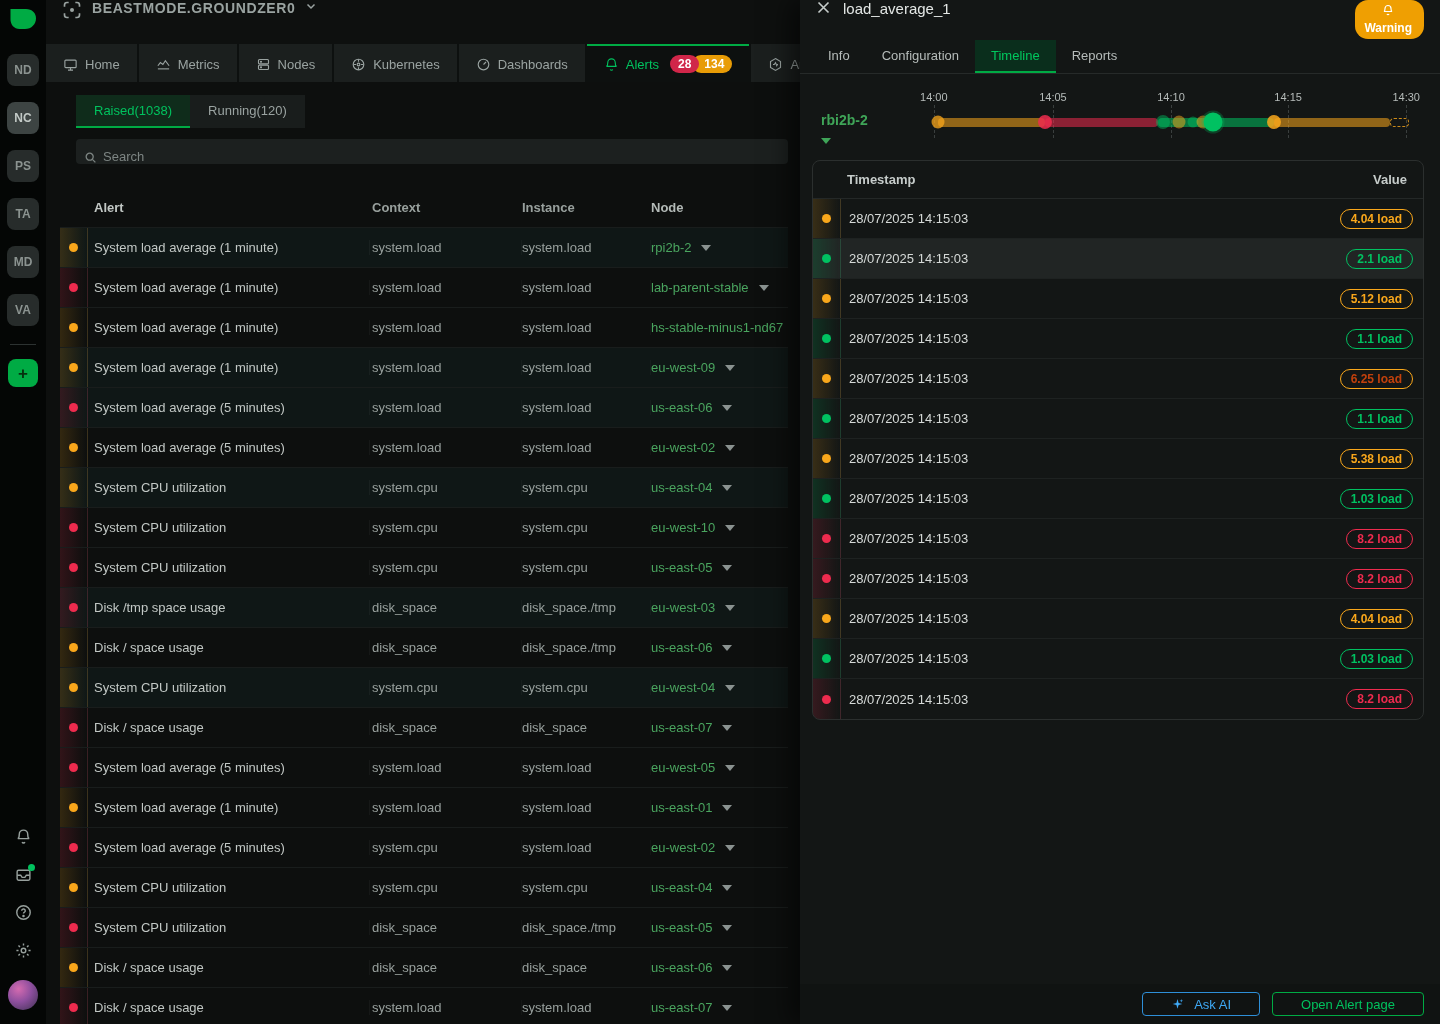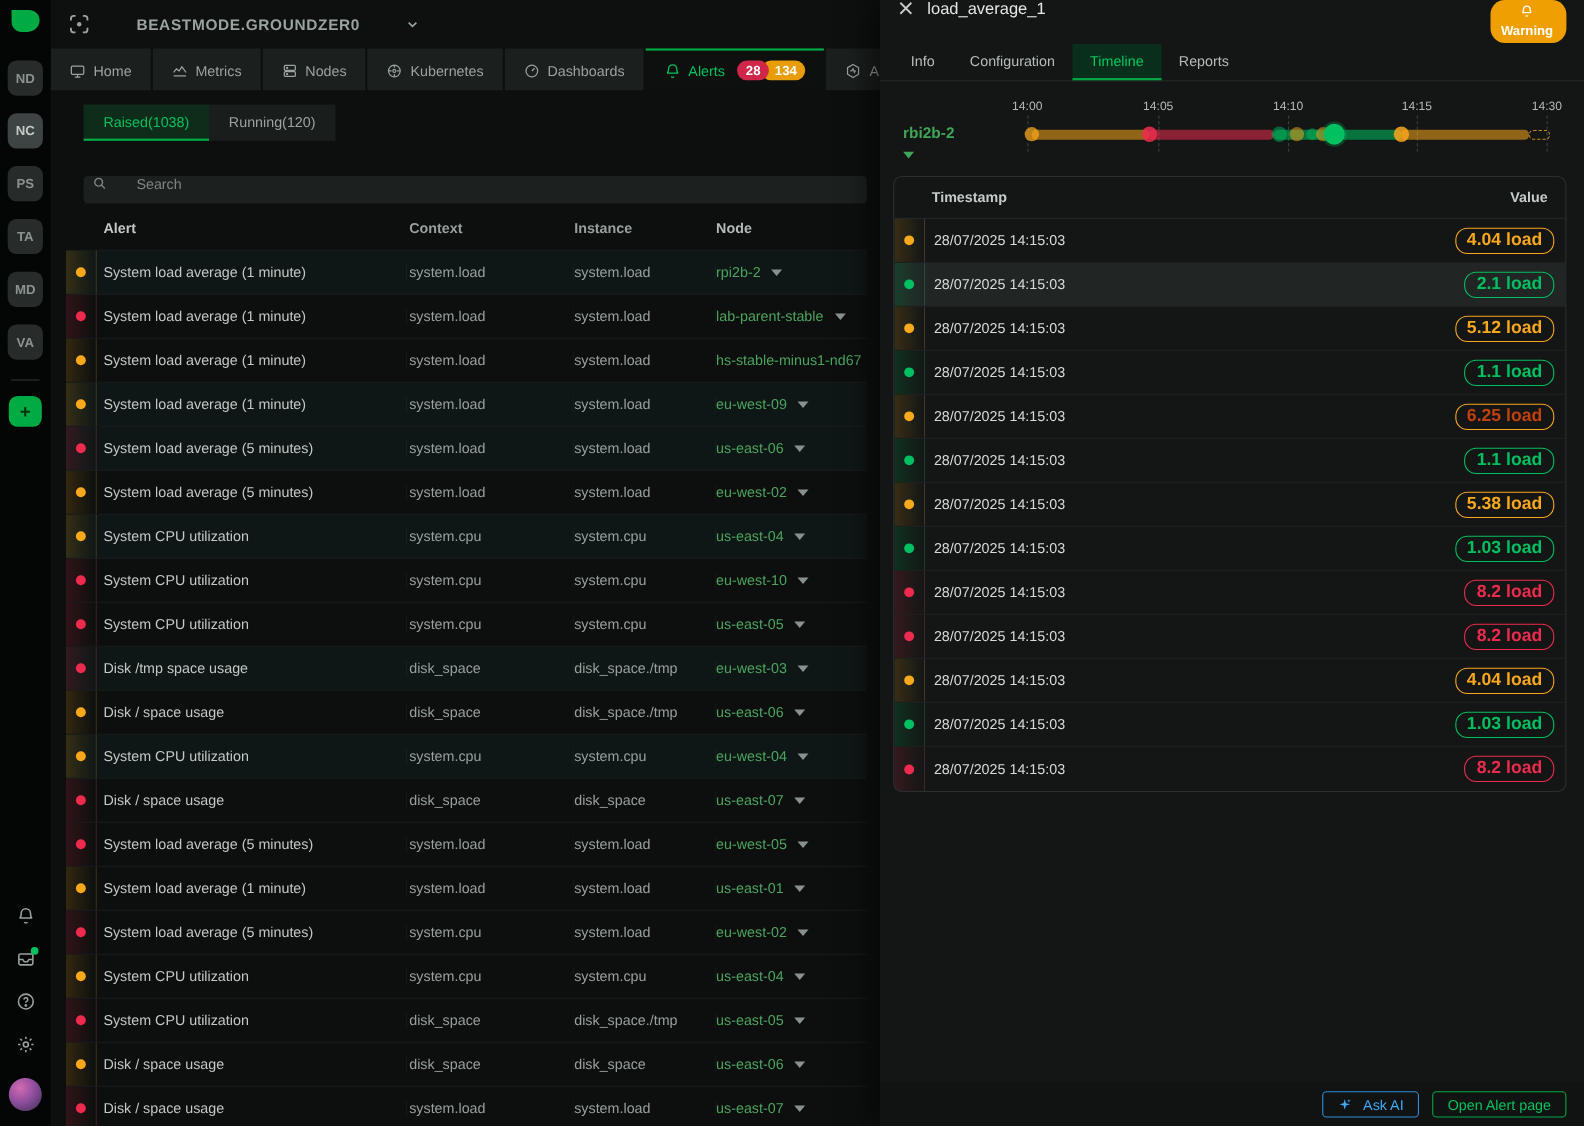--- a/index.html
+++ b/index.html
@@ -20,39 +20,39 @@
     font-size:17px; font-weight:bold; border:none; cursor:pointer; line-height:1; }
   .sb-spacer { flex:1; }
   .sb-icon { color:#97a09d; margin-bottom:17px; position:relative; cursor:pointer; }
   .sb-icon .notif-dot { position:absolute; right:-3px; top:-2px; width:7px; height:7px;
     border-radius:50%; background:#00c25e; }
   .avatar { width:30px; height:30px; border-radius:50%; margin-bottom:14px; cursor:pointer;
     background:radial-gradient(circle at 35% 30%, #d46bb0 0%, #8e4f9e 45%, #3c3150 100%); }
 
   
   .main { position:absolute; left:46px; top:0; right:0; height:100%; background:#0d0f0e; }
-  .topbar { height:44px; display:flex; align-items:center; padding-left:16px; background:#0e100f;gap:32px; }
+  .topbar { height:44px; display:flex; align-items:flex-start; padding-left:16px; background:#0e100f; }
   .ws-name { color:#9aa3a1; font-size:14px; font-weight:600; letter-spacing:.6px; margin:0 10px 0 10px; }
   .navtabs { height:38px; display:flex; background:#0d100f; }
   .navtab { display:flex; align-items:center; gap:7px; padding:0 17px; background:#1b1f1e;
     color:#9aa3a1; font-size:13px; margin-right:2px; cursor:pointer; border-top:2px solid transparent; }
   .navtab.active { background:#0d100f; color:#00c25e; border-top:2px solid #00ab44; }
   .navtab svg { flex:0 0 auto; }
   .badge-group { display:flex; align-items:center; margin-left:4px; }
   .badge { color:#fff; font-size:12px; font-weight:bold; border-radius:10px; padding:2px 8px; }
   .badge.crit { background:#d02649; position:relative; z-index:2; }
   .badge.warn { background:#e89c06; margin-left:-7px; padding-left:12px; z-index:1; }
 
   .content { position:relative; }
   .subtabs { display:flex; margin:13px 0 0 30px; }
   .subtab { padding:8px 18px; font-size:13px; background:#191d1c; color:#9aa3a1; cursor:pointer;
     border-bottom:2px solid transparent; }
   .subtab.active { background:#0f2c1b; color:#00c25e; border-bottom:2px solid #00ab44; }
-  .searchbar { position:absolute; left:30px; top:65px; width:712px; height:25px; background:#1c201f;
-    border-radius:4px; display:flex; align-items:flex-start; padding:0 8px; color:#7d8583;gap:21px; }
+  .searchbar { position:absolute; left:30px; top:44px; width:712px; height:25px; background:#1c201f;
+    border-radius:4px; display:flex; align-items:flex-end; padding:0 8px; color:#7d8583; }
   .searchbar input { background:transparent; border:none; outline:none; color:#cfd5d2;
     font-size:13px; margin-left:6px; width:640px; }
   .searchbar input::placeholder { color:#7d8583; }
 
   .alerts-table { position:absolute; left:14px; top:93px; width:728px; }
   .at-row { display:flex; align-items:center; height:40px; border-bottom:1px solid #191d1c; }
   .at-head { height:40px; font-size:13px; font-weight:bold; color:#b3bab7; border-bottom:1px solid #22272
     6; }
   .c-gut { width:28px; height:100%; display:flex; align-items:center; justify-content:center;
     border-right:1px solid rgba(255,255,255,.05); }
@@ -108,26 +108,26 @@
   .ev-head { display:flex; align-items:center; height:38px; font-size:13px; font-weight:bold;
     color:#c6ccca; border-bottom:1px solid #242827; }
   .ev-head .eh-ts { padding-left:34px; flex:1; }
   .ev-head .eh-val { padding-right:16px; }
   .ev-row { display:flex; align-items:center; height:40px; border-bottom:1px solid #1e2221; }
   .ev-row:last-child { border-bottom:none; }
   .ev-row.row-sel { background:#212524; }
   .ev-gut { width:28px; height:100%; display:flex; align-items:center; justify-content:center;
     border-right:1px solid rgba(255,255,255,.06); }
   .ev-ts { flex:1; padding-left:8px; color:#d6dad8; font-size:13px; }
-  .pill { border:1.5px solid; border-radius:11px; font-size:16px; font-weight:bold;
+  .pill { border:1.5px solid; border-radius:11px; font-size:12px; font-weight:bold;
     padding:2px 10px; margin-right:10px; }
 
   .d-footer { position:absolute; bottom:0; left:0; width:100%; height:40px; display:flex;
     align-items:center; justify-content:flex-end; gap:12px; padding-right:16px; background:#101312; }
-  .btn { background:transparent; border-radius:4px; font-size:13px; height:24px; padding:0 13px;
+  .btn { background:transparent; border-radius:4px; font-size:13px; height:24px; padding:0 28px;
     display:flex; align-items:center; gap:10px; cursor:pointer; }
   .btn-ai { border:1px solid #2e8fd8; color:#3fa9f5; }
   .btn-open { border:1px solid #00ab44; color:#00c25e; }
 </style>
 </head>
 <body>
 
 <div class="app">
 
   <aside class="sidebar">

